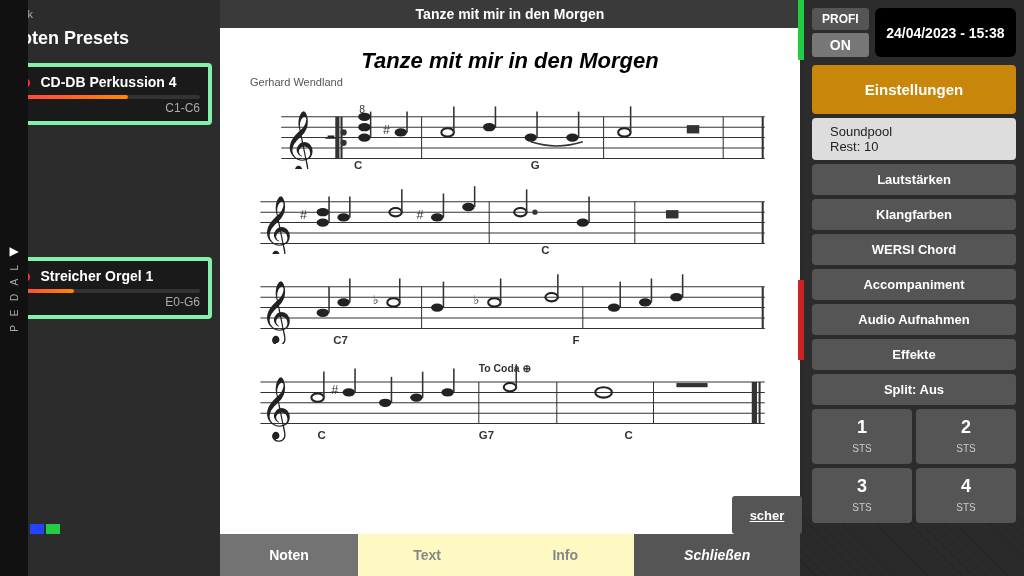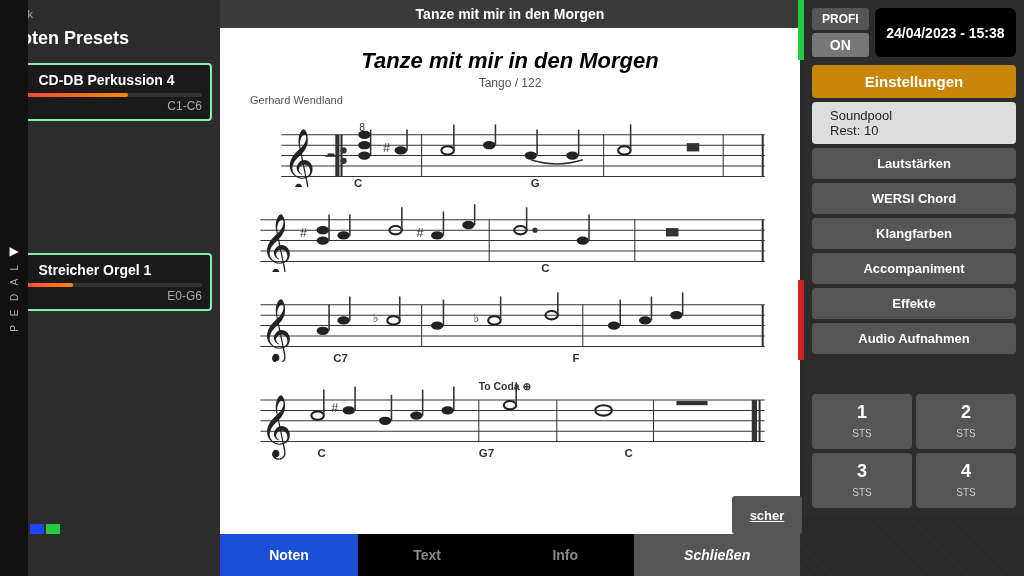--- a/index.html
+++ b/index.html
@@ -54,21 +54,21 @@
     }
 
     .instrument-slot {
       background: #1a1a1a;
       border-radius: 4px;
       padding: 6px 8px;
       position: relative;
     }
 
     .instrument-active {
-      border: 2px solid #86efac;
+      border: 4px solid #86efac;
     }
 
     .instrument-dot {
       display: inline-block;
       width: 10px;
       height: 10px;
       border-radius: 50%;
       background: #ff3333;
       margin-right: 6px;
       vertical-align: middle;
@@ -186,26 +186,26 @@
       display: flex;
       align-items: center;
       justify-content: center;
       font-size: 14px;
       font-weight: bold;
       cursor: pointer;
       border: none;
     }
 
     .tab-active {
-      background: #1d4ed8;
+      background: #737373;
       color: white;
     }
 
     .tab-inactive {
-      background: #000000;
+      background: #fef9c3;
       color: #888;
     }
 
     .tab-close {
       background: #555;
       color: white;
       flex: 1.2;
       font-style: italic;
     }
 
@@ -268,21 +268,21 @@
       flex: 1;
       display: flex;
       align-items: center;
       justify-content: center;
     }
 
     .settings-btn {
       background: #c8860a;
       color: white;
       text-align: center;
-      padding: 8px;
+      padding: 16px;
       font-size: 15px;
       font-weight: bold;
       border-radius: 4px;
       cursor: pointer;
       width: 100%;
     }
 
     .soundpool-box {
       background: #ddd;
       color: #222;
@@ -445,21 +445,20 @@
   <div style="color:white; font-size:12px;">▶</div>
   <div style="color:#aaa; font-size:10px; writing-mode:vertical-rl; transform:rotate(180deg); letter-spacing:3px;">P E D A L</div>
 </div>
 
 <div class="center-panel">
   <div class="center-title-bar">Tanze mit mir in den Morgen</div>
 
   <div class="sheet-container">
     <div class="sheet-inner">
       <div class="sheet-title">Tanze mit mir in den Morgen</div>
-      <div class="sheet-subtitle">Tango / 122</div>
       <div class="sheet-composer">Gerhard Wendland</div>
 
       <div class="staff-svg-container">
         <svg viewBox="0 0 500 70" class="music-svg">
 
           <line x1="30" y1="20" x2="495" y2="20" stroke="#333" stroke-width="1"></line>
           <line x1="30" y1="30" x2="495" y2="30" stroke="#333" stroke-width="1"></line>
           <line x1="30" y1="40" x2="495" y2="40" stroke="#333" stroke-width="1"></line>
           <line x1="30" y1="50" x2="495" y2="50" stroke="#333" stroke-width="1"></line>
           <line x1="30" y1="60" x2="495" y2="60" stroke="#333" stroke-width="1"></line>
@@ -667,25 +666,26 @@
   </div>
 
   <div class="settings-btn">Einstellungen</div>
 
   <div class="soundpool-box">
     <div>Soundpool</div>
     <div>Rest: 10</div>
   </div>
 
   <div class="right-menu-btn">Lautstärken</div>
+  <div class="right-menu-btn">Klangfarben</div>
   <div class="right-menu-btn">WERSI Chord</div>
-  <div class="right-menu-btn">Klangfarben</div>
   <div class="right-menu-btn">Accompaniment</div>
+  <div class="right-menu-btn">Audio Aufnahmen</div>
   <div class="right-menu-btn">Effekte</div>
-  <div class="right-menu-btn">Audio Aufnahmen</div>
+  <div class="right-menu-btn">Split: Aus</div>
 
   <div class="sts-grid">
     <div class="sts-btn">
       <span class="sts-num">1</span>
       <span class="sts-label">STS</span>
     </div>
     <div class="sts-btn">
       <span class="sts-num">2</span>
       <span class="sts-label">STS</span>
     </div>

